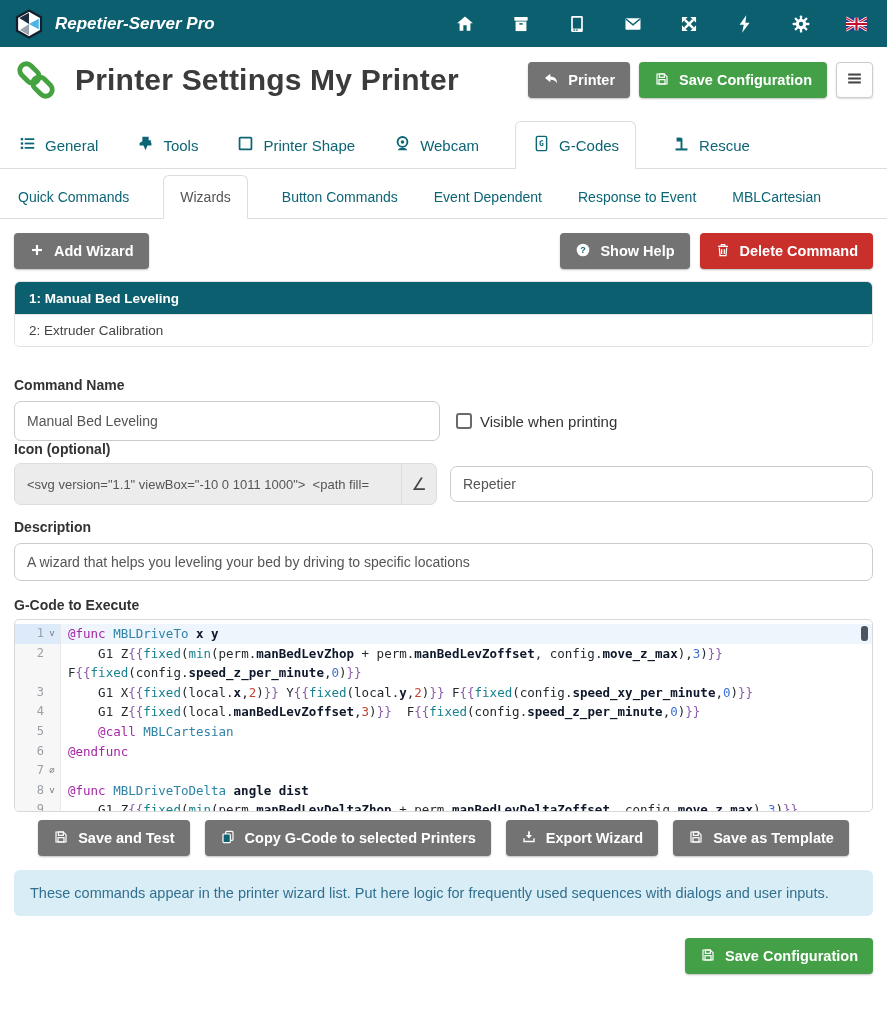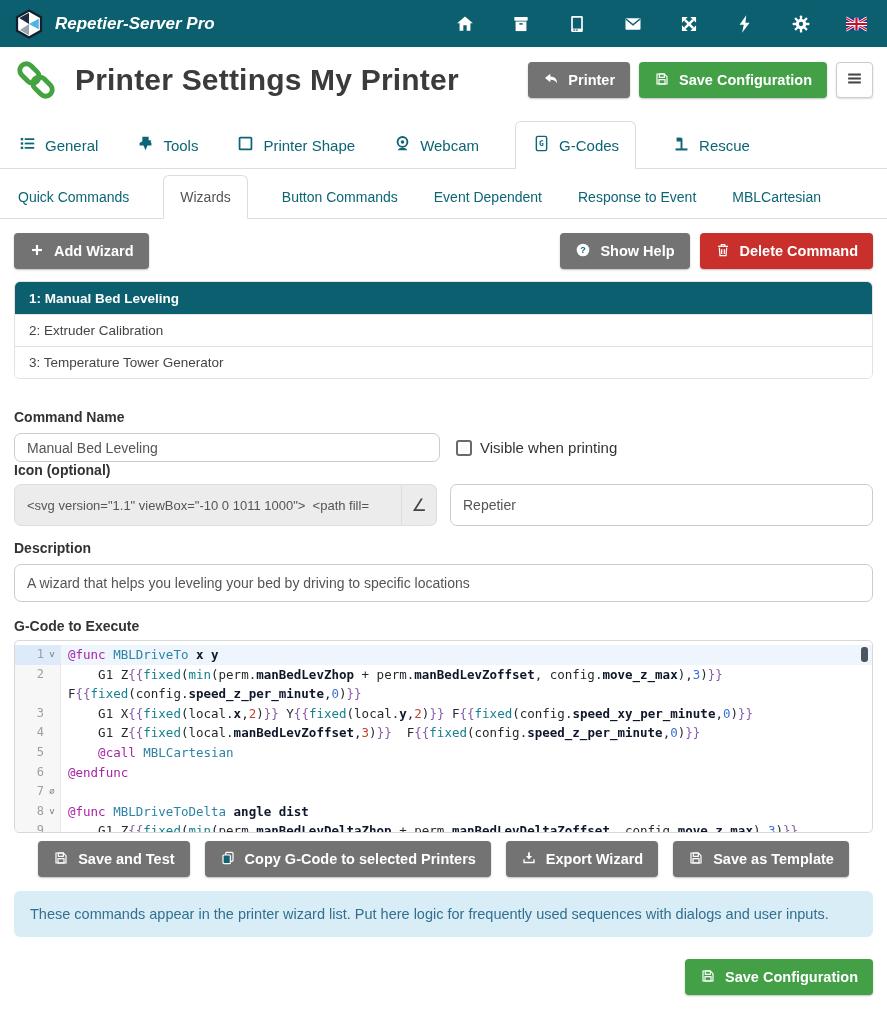--- a/index.html
+++ b/index.html
@@ -44,21 +44,21 @@
   
   .wizlist { margin:12px 14px 0; border-radius:6px; overflow:hidden; border:1px solid #e2e2e2; }
   .wizitem { height:32px; display:flex; align-items:center; padding:0 14px; font-size:13.5px;
     color:#444; background:#fff; border-top:1px solid #e2e2e2; cursor:pointer; }
   .wizitem:first-child { border-top:none; }
   .wizitem.selected { background:#0b5f6e; color:#fff; font-weight:600; }
   
   .flabel { font-size:14px; font-weight:bold; color:#333; margin:0 14px; }
   .mt30 { margin-top:30px; } .mt16 { margin-top:16px; } .mt14 { margin-top:14px; }
   .row { display:flex; margin:0 14px; }
-  .inp { height:29px; border:1px solid #ccc; border-radius:7px; padding:0 12px; font-size:14px;
+  .inp { height:40px; border:1px solid #ccc; border-radius:7px; padding:0 12px; font-size:14px;
     color:#555; font-family:"Liberation Sans",sans-serif; background:#fff; outline:none; width:100%; }
   .cmd-row { margin-top:8px; align-items:center; }
   .cmd-row .inp { width:426px; }
   .chk-group { display:flex; align-items:center; gap:8px; margin-left:16px; }
   .chk { width:16px; height:16px; border:2px solid #6a6a6a; border-radius:3px; background:#fff; cursor:pointer; }
   .chk-label { font-size:15px; color:#333; }
   .two-col { margin-top:6px; gap:13px; align-items:center; }
   .col-l { width:423px; } .col-r { flex:1; }
   .icon-group { display:flex; }
   .icon-group .inp { background:#ececec; border:1px solid #ddd; border-radius:7px 0 0 7px;
@@ -297,42 +297,41 @@
             <line x1="14" y1="11" x2="14" y2="18"></line>
           </svg></span>
       <span>Delete Command</span>
     </button>
   </div>
 </div>
 
 <div class="wizlist">
   <div class="wizitem selected">1: Manual Bed Leveling</div>
   <div class="wizitem">2: Extruder Calibration</div>
-  <div class="wizitem">3: Temperature Tower Generator</div>
 </div>
 
 <div class="flabel mt30">Command Name</div>
 <div class="row cmd-row">
   <input class="inp" readonly="" value="Manual Bed Leveling" style="">
   <div class="chk-group">
     <span class="chk"></span>
     <span class="chk-label">Visible when printing</span>
   </div>
 </div>
 
 <div class="labels-2col mt16">
   <div class="flabel col-l">Icon (optional)</div>
 </div>
 <div class="row two-col">
   <div class="col-l icon-group">
     <input class="inp" readonly="" value="&lt;svg version=&quot;1.1&quot; viewBox=&quot;-10 0 1011 1000&quot;&gt;  &lt;path fill=" style="">
     <span class="icon-append">∠</span>
   </div>
   <div class="col-r">
-    <input class="inp" style="height: 42px;" readonly="" value="Repetier">
+    <input class="inp" style="height: 36px;" readonly="" value="Repetier">
   </div>
 </div>
 
 <div class="flabel mt14">Description</div>
 <div class="row" style="margin-top:8px">
   <input class="inp" style="height: 38px;" readonly="" value="A wizard that helps you leveling your bed by driving to specific locations">
 </div>
 
 <div class="flabel mt16">G-Code to Execute</div>
 

